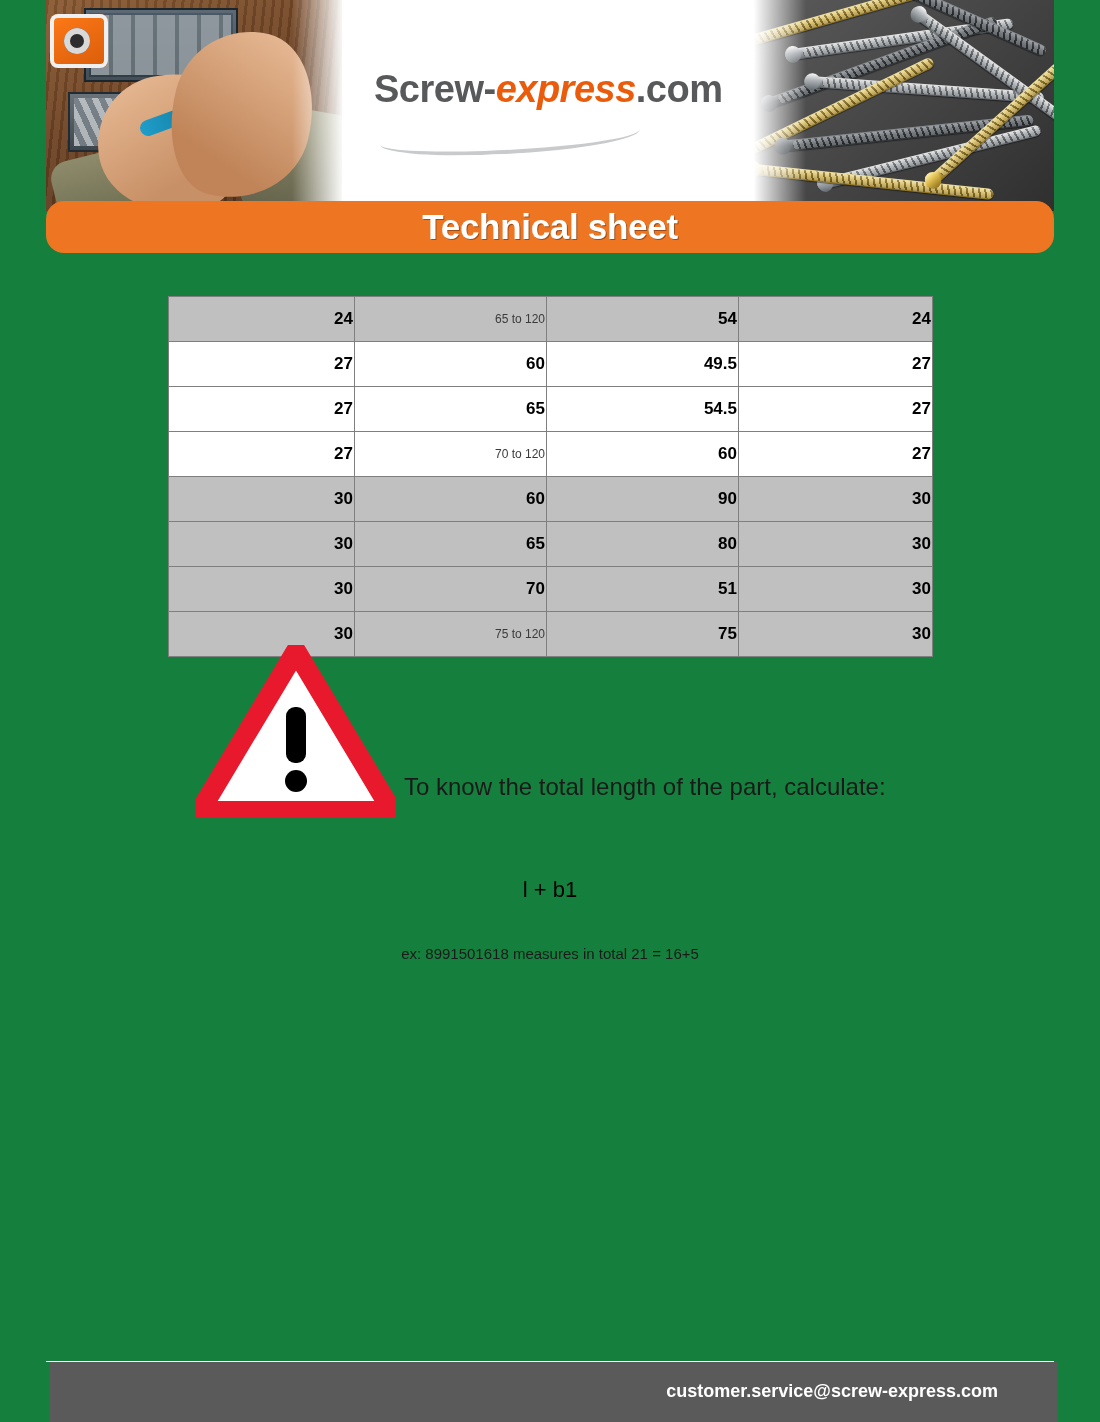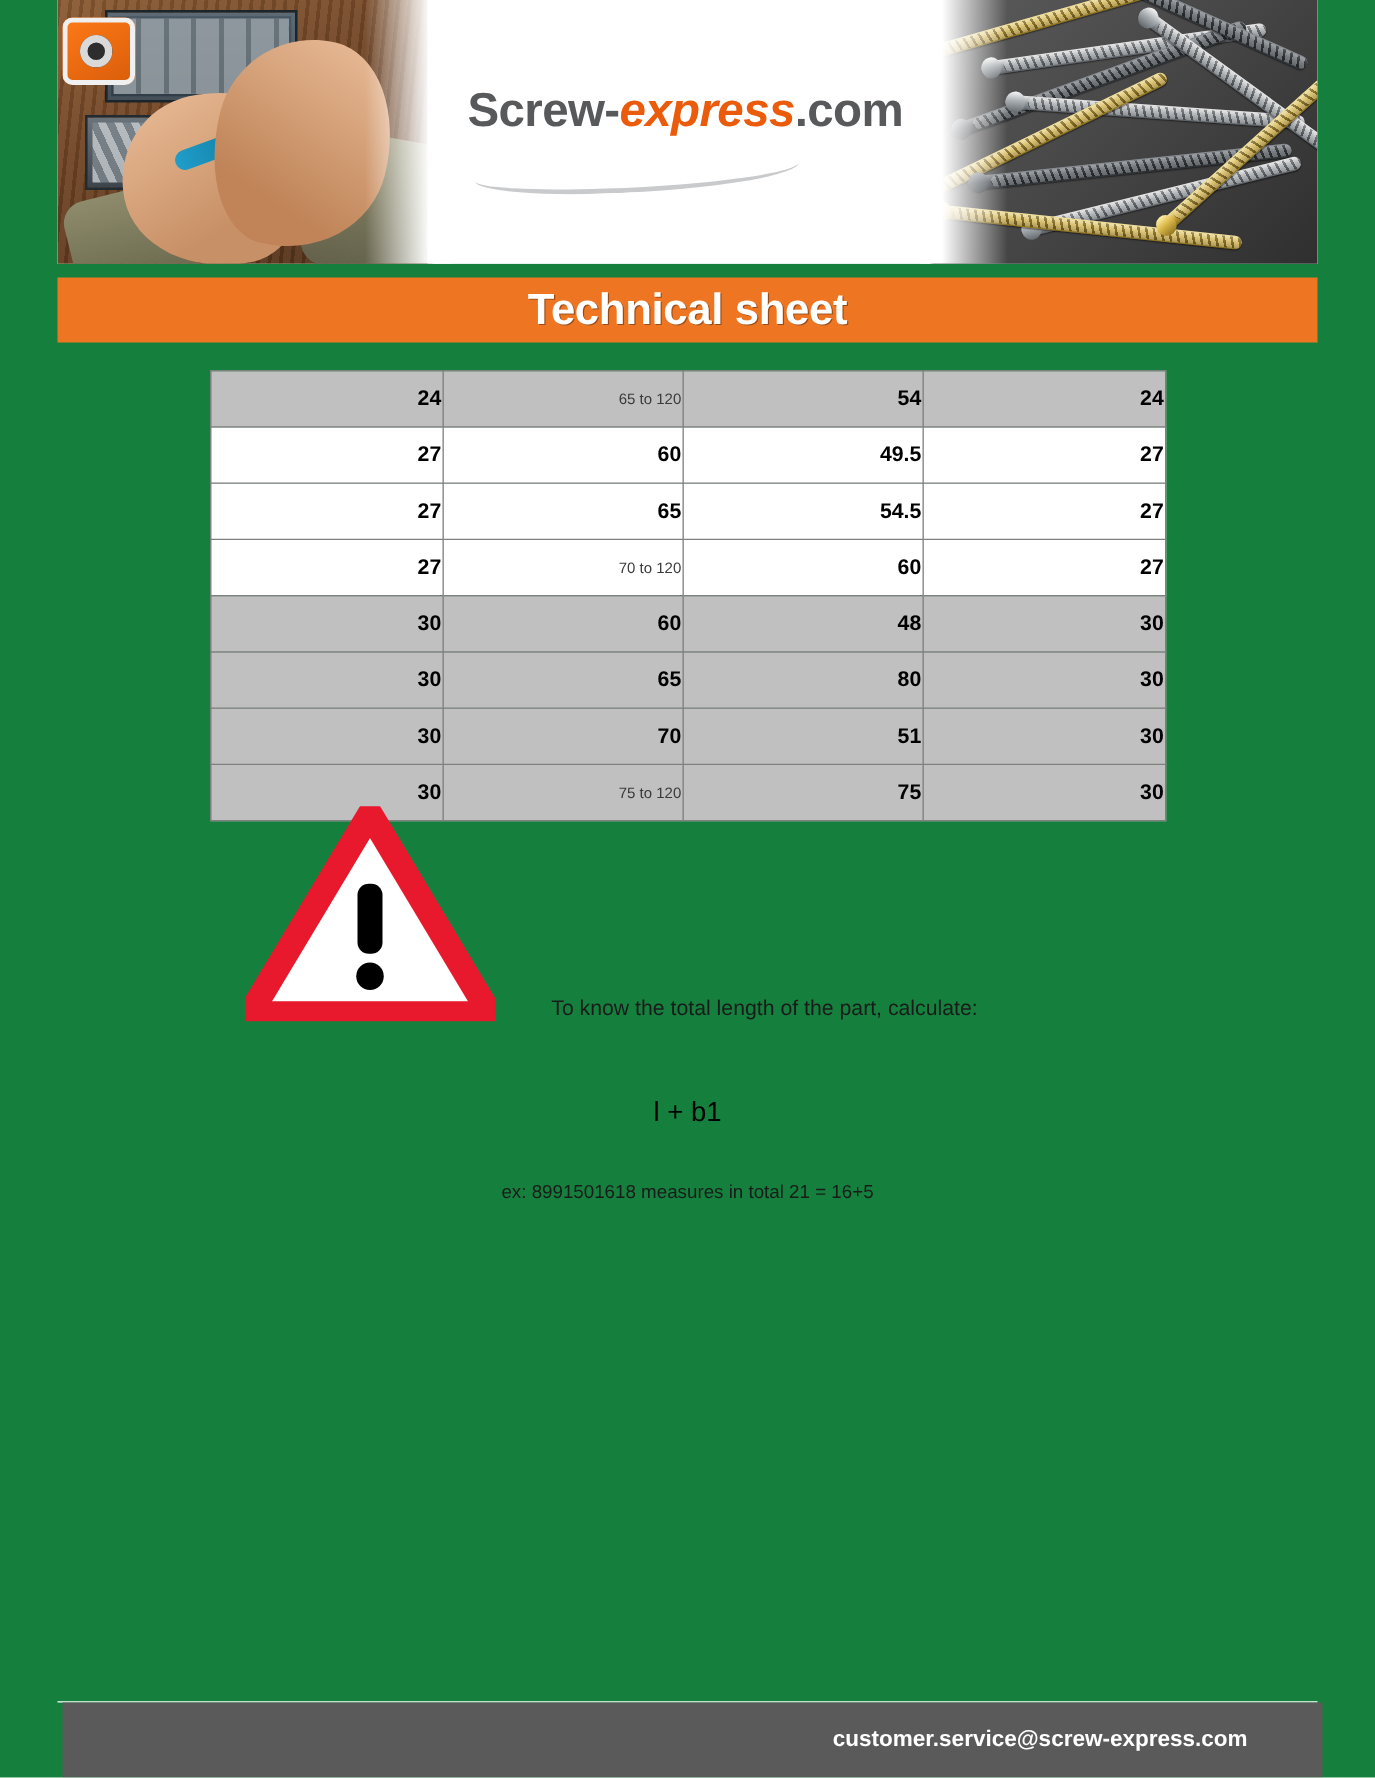--- a/index.html
+++ b/index.html
@@ -245,24 +245,25 @@
     top: 0;
     width: 70px;
     height: 211px;
     background: linear-gradient(270deg, rgba(255,255,255,0) 0%, #ffffff 75%);
   }
 
   
   .title-band {
     position: absolute;
     left: 46px;
-    top: 222px;
+    top: 201px;
     width: 1008px;
     height: 52px;
     background: #ee7623;
+    border-radius: 18px;
   }
   .title-band .title-text {
     position: absolute;
     left: 0;
     right: 0;
     top: 6px;
     text-align: center;
     color: #ffffff;
     font-size: 35px;
     font-weight: 700;
@@ -318,25 +319,24 @@
     position: absolute;
     left: 28px;
     top: 0;
     width: 200px;
     height: 172px;
   }
   .warn-icon svg { display: block; }
   .warn-text {
     position: absolute;
     left: 236px;
-    top: 152px;
-    font-size: 17px;
+    top: 128px;
+    font-size: 24px;
     color: #1a1a1a;
     white-space: nowrap;
-    margin-left: 37px;
   }
   .formula {
     position: absolute;
     left: 0;
     right: 0;
     top: 232px;
     text-align: center;
     font-size: 22px;
     font-weight: 400;
     color: #000000;
@@ -455,21 +455,21 @@
           </tr>
           <tr class="plain">
             <td>27</td>
             <td class="range">70 to 120</td>
             <td>60</td>
             <td>27</td>
           </tr>
           <tr class="shaded">
             <td>30</td>
             <td>60</td>
-            <td>48</td>
+            <td>90</td>
             <td>30</td>
           </tr>
           <tr class="shaded">
             <td>30</td>
             <td>65</td>
             <td>80</td>
             <td>30</td>
           </tr>
           <tr class="shaded">
             <td>30</td>

